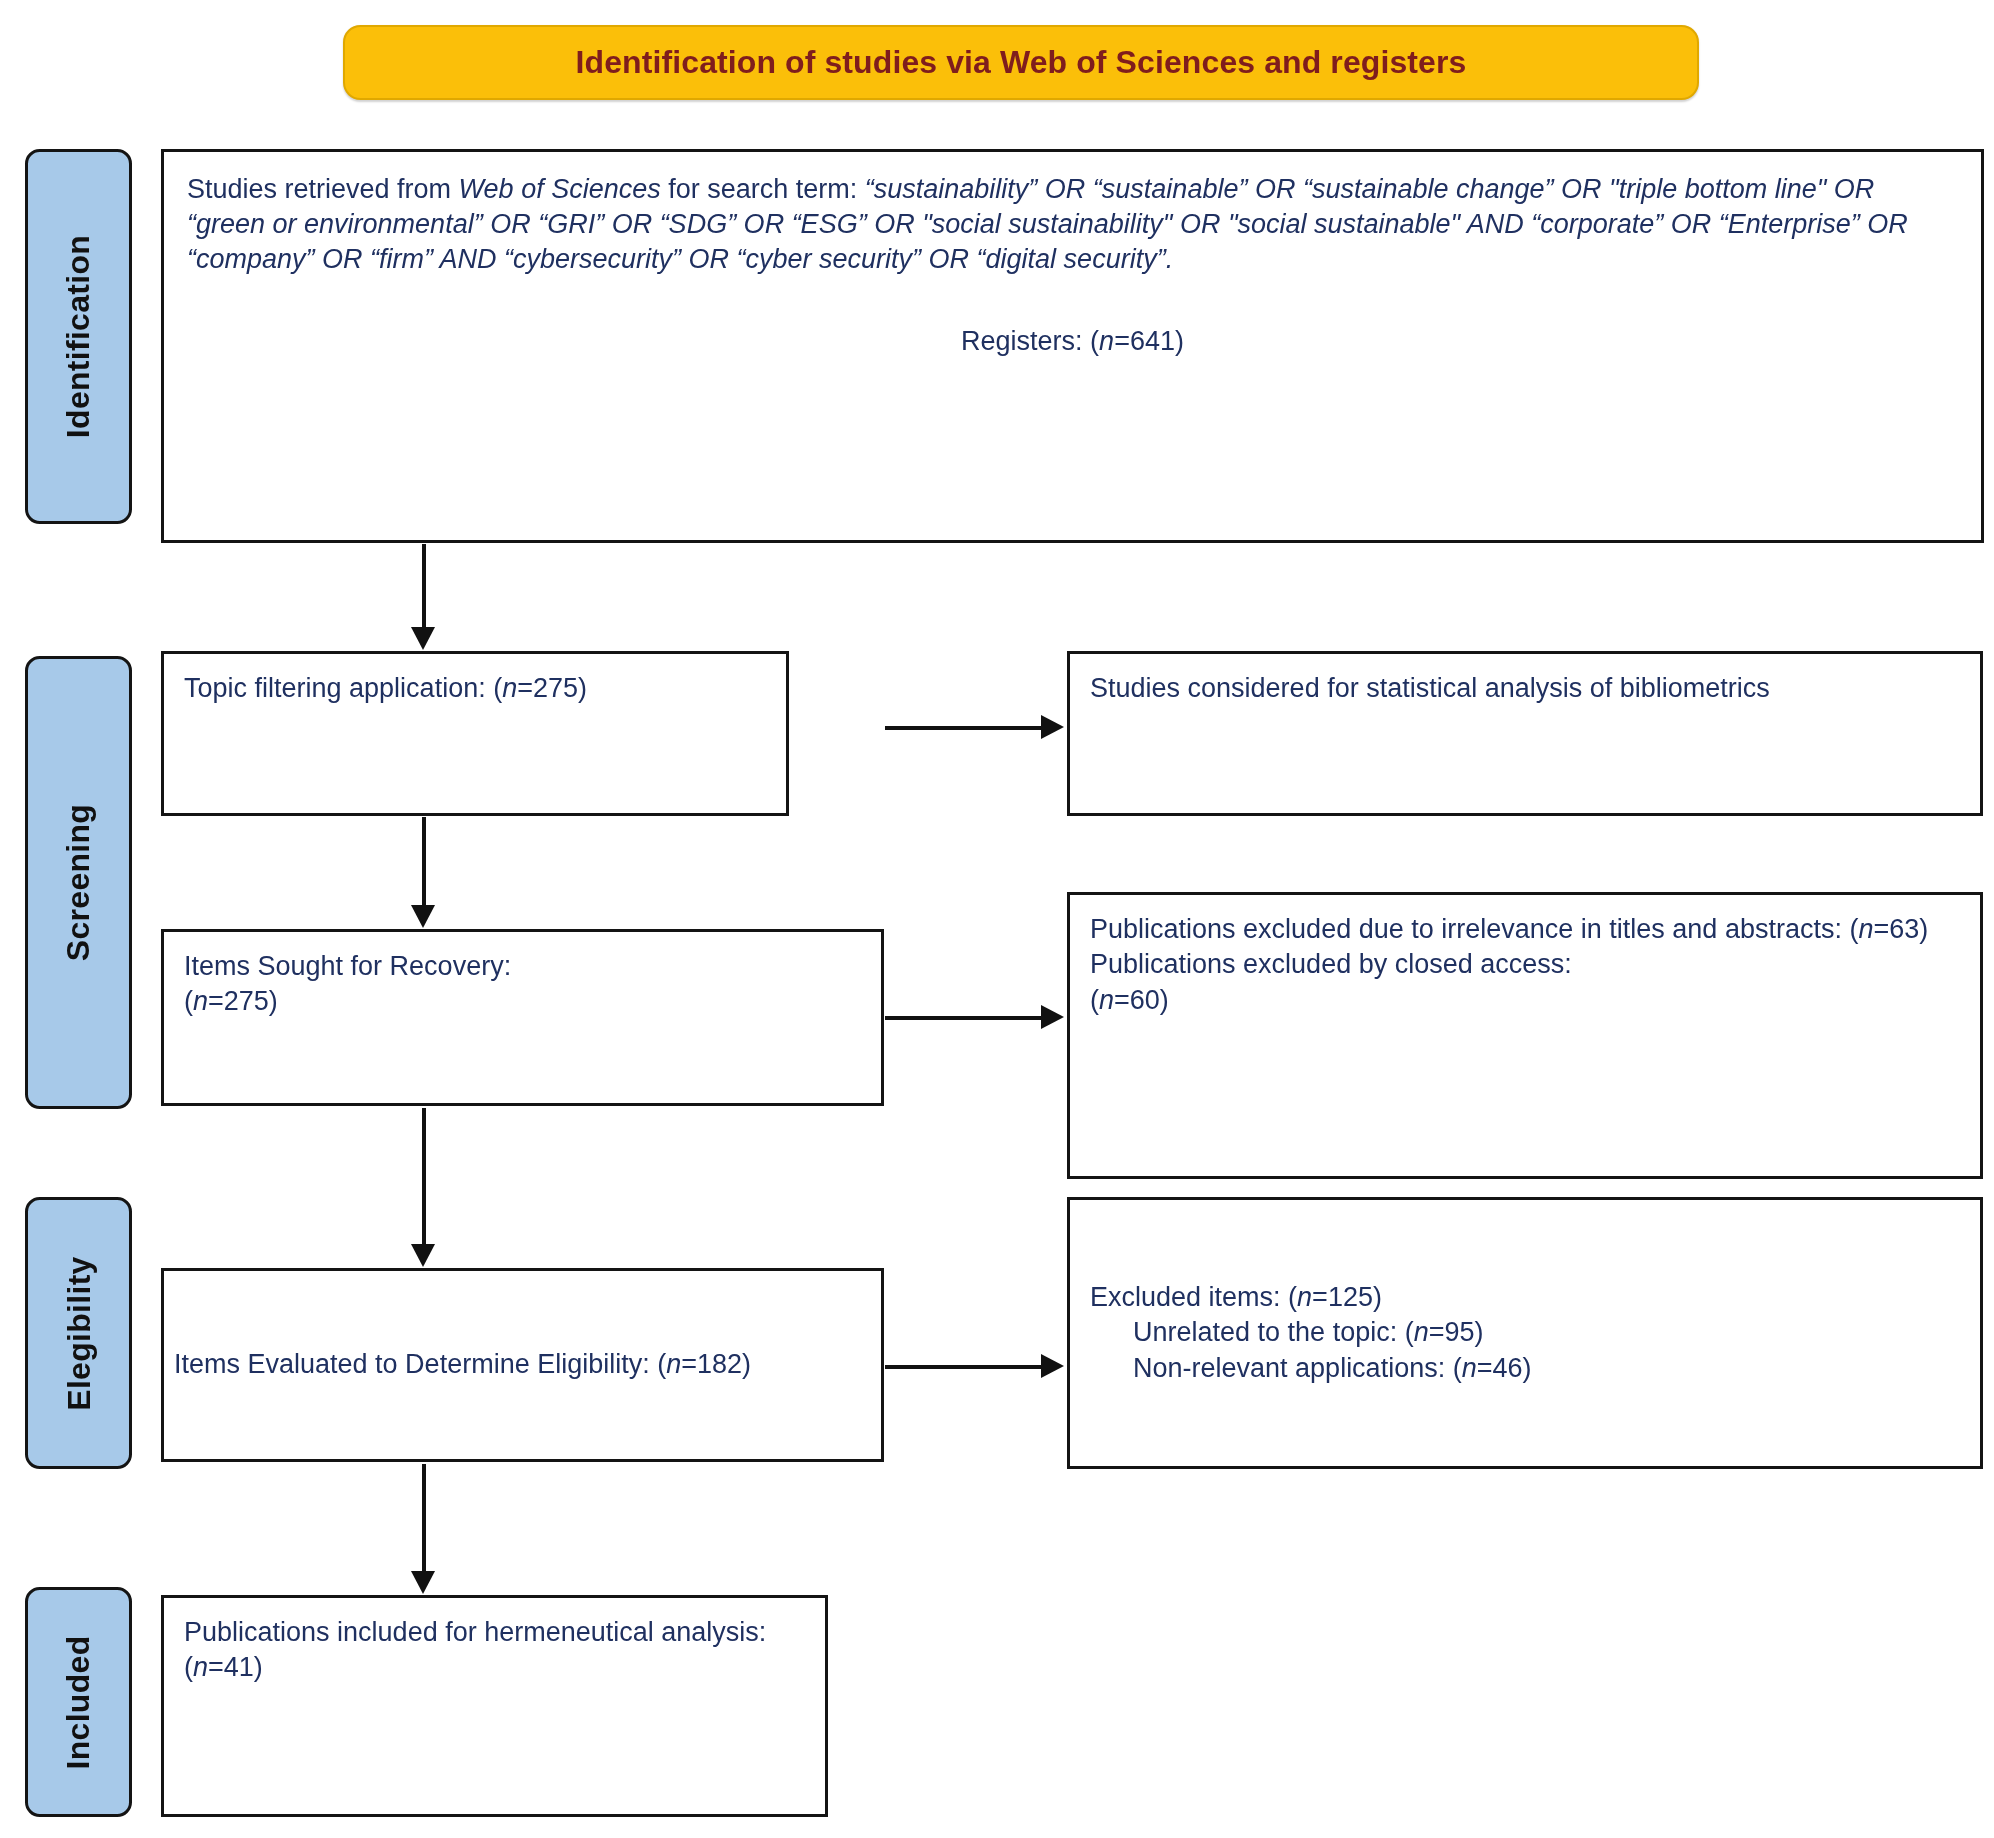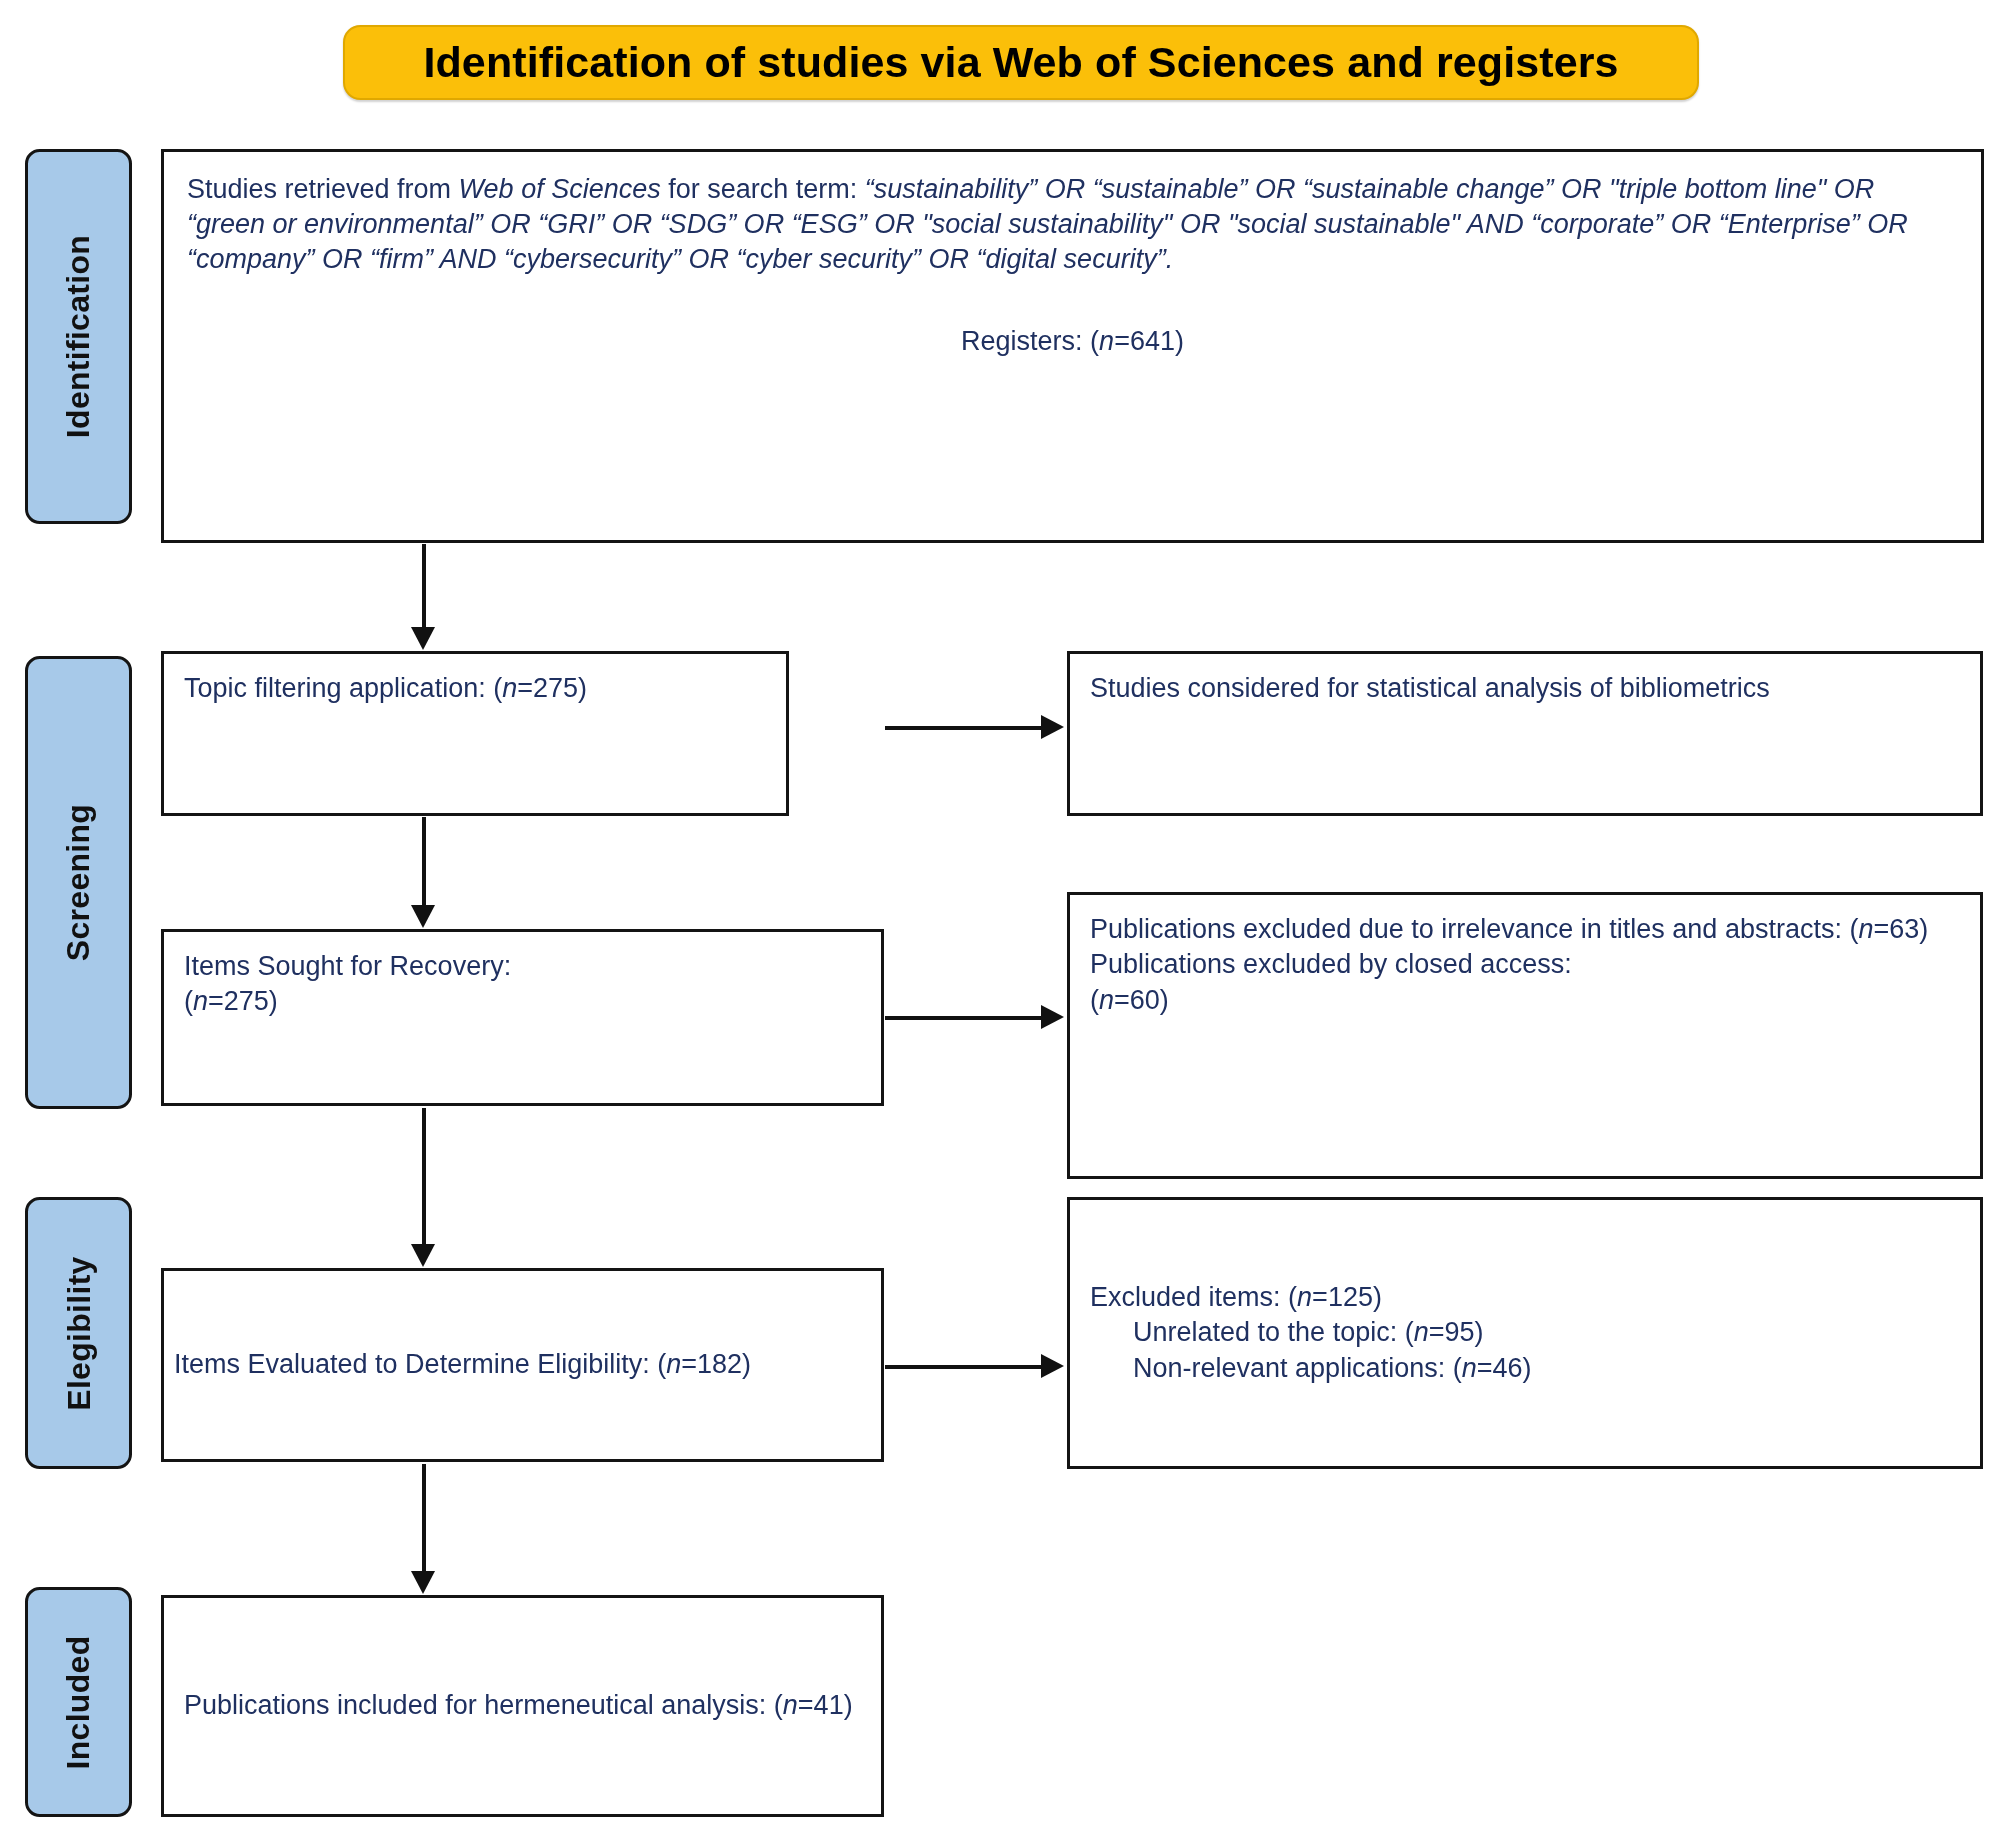--- a/index.html
+++ b/index.html
@@ -26,23 +26,23 @@
     height: 75px;
     background: #FBBF09;
     border: 2px solid #E0A800;
     border-radius: 17.4px;
     display: flex;
     align-items: center;
     justify-content: center;
     box-shadow: 0 1.3px 2px rgba(0,0,0,0.18);
   }
   #header-banner .banner-text {
-    font-size: 43px;
+    font-size: 32px;
     font-weight: bold;
-    color: #000000;
+    color: #7f1d1d;
     letter-spacing: 0.1px;
     white-space: nowrap;
   }
 
   
   .stage-label {
     background: #A7C9E9;
     border: 3.3px solid #141414;
     border-radius: 14.7px;
     display: flex;
@@ -204,16 +204,16 @@
   <p class="box-text indent-1" style="margin-top:0;"><span>Unrelated to the topic: (</span><span class="nvar">n</span><span>=95)</span></p>
 
   <p class="box-text indent-1" style="margin-top:0;"><span>Non-relevant applications: (</span><span class="nvar">n</span><span>=46)</span></p>
 </div>
 
 <div class="abs arrow-v" style="left:410px; top:1464px; width:27px; height:130px;">
   <div class="shaft" style="height:107px;"></div>
   <div class="head"></div>
 </div>
 
-<div class="abs flow-box" style="left:161px; top:1595px; width:723px; height:222px; display:flex; align-items:center;">
+<div class="abs flow-box" style="left:161px; top:1595px; width:667px; height:222px; display:flex; ">
   <p class="box-text"><span>Publications included for hermeneutical analysis: (</span><span class="nvar">n</span><span>=41)</span></p>
 </div>
 
 
 </body></html>

